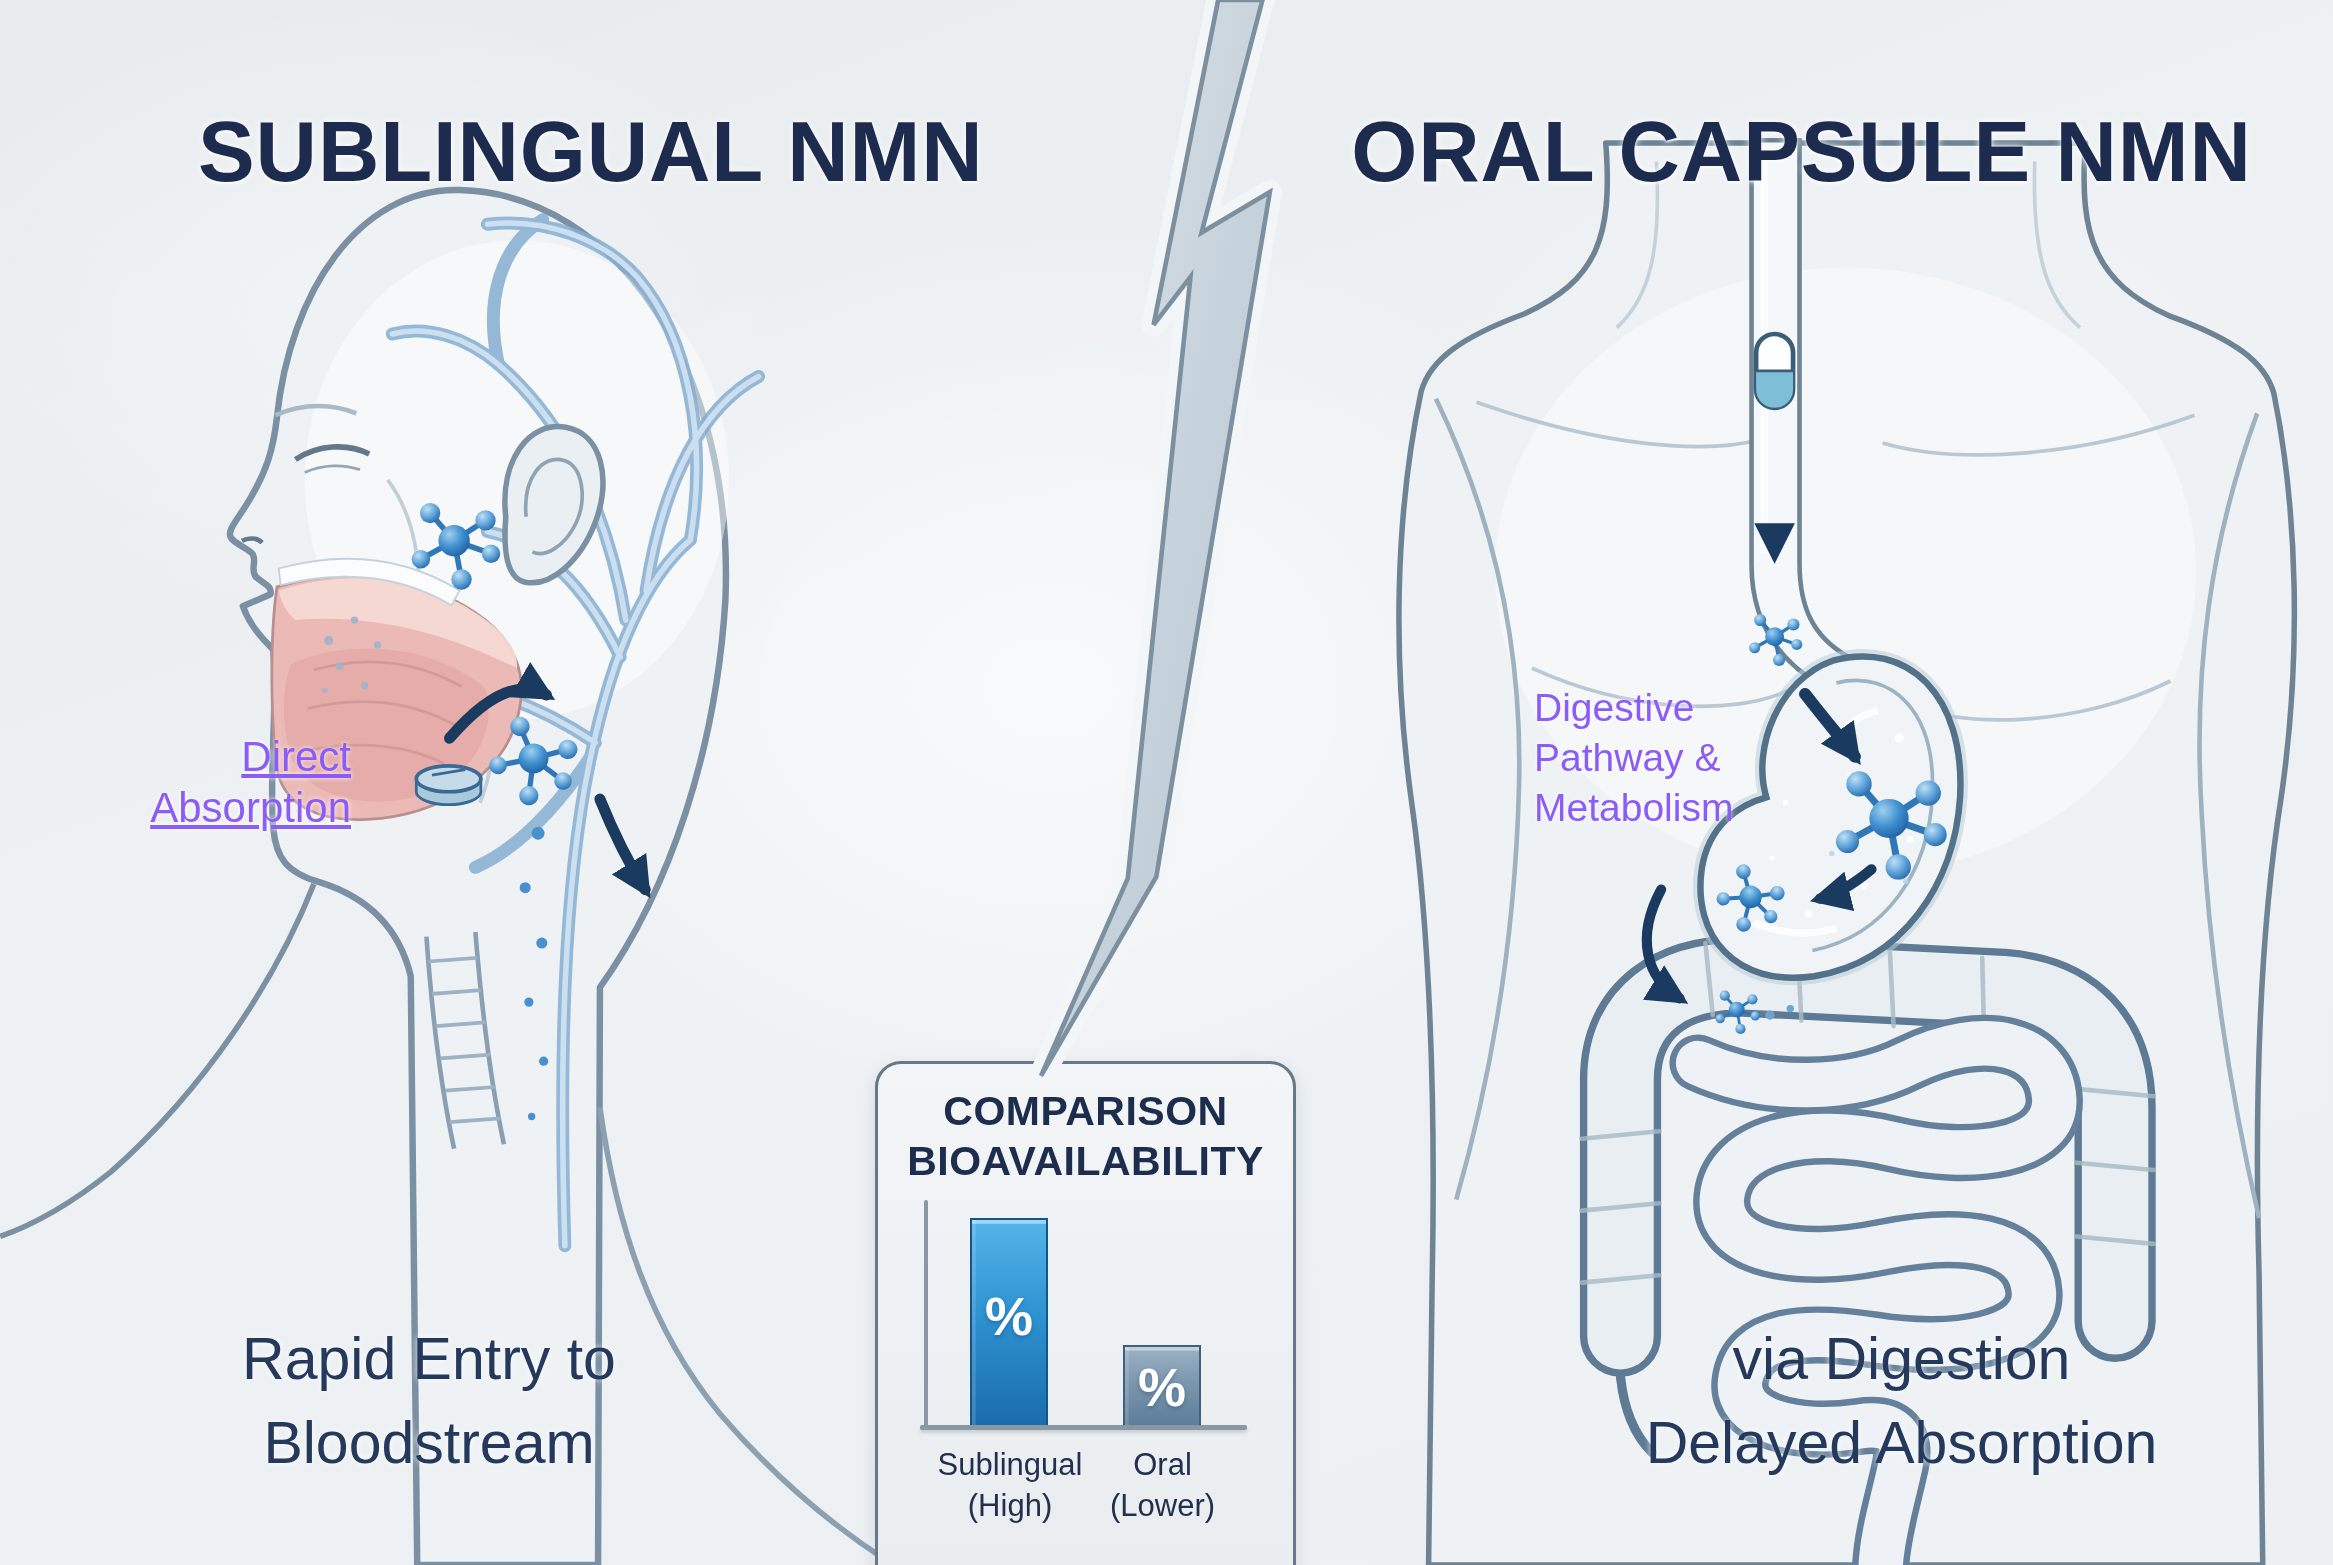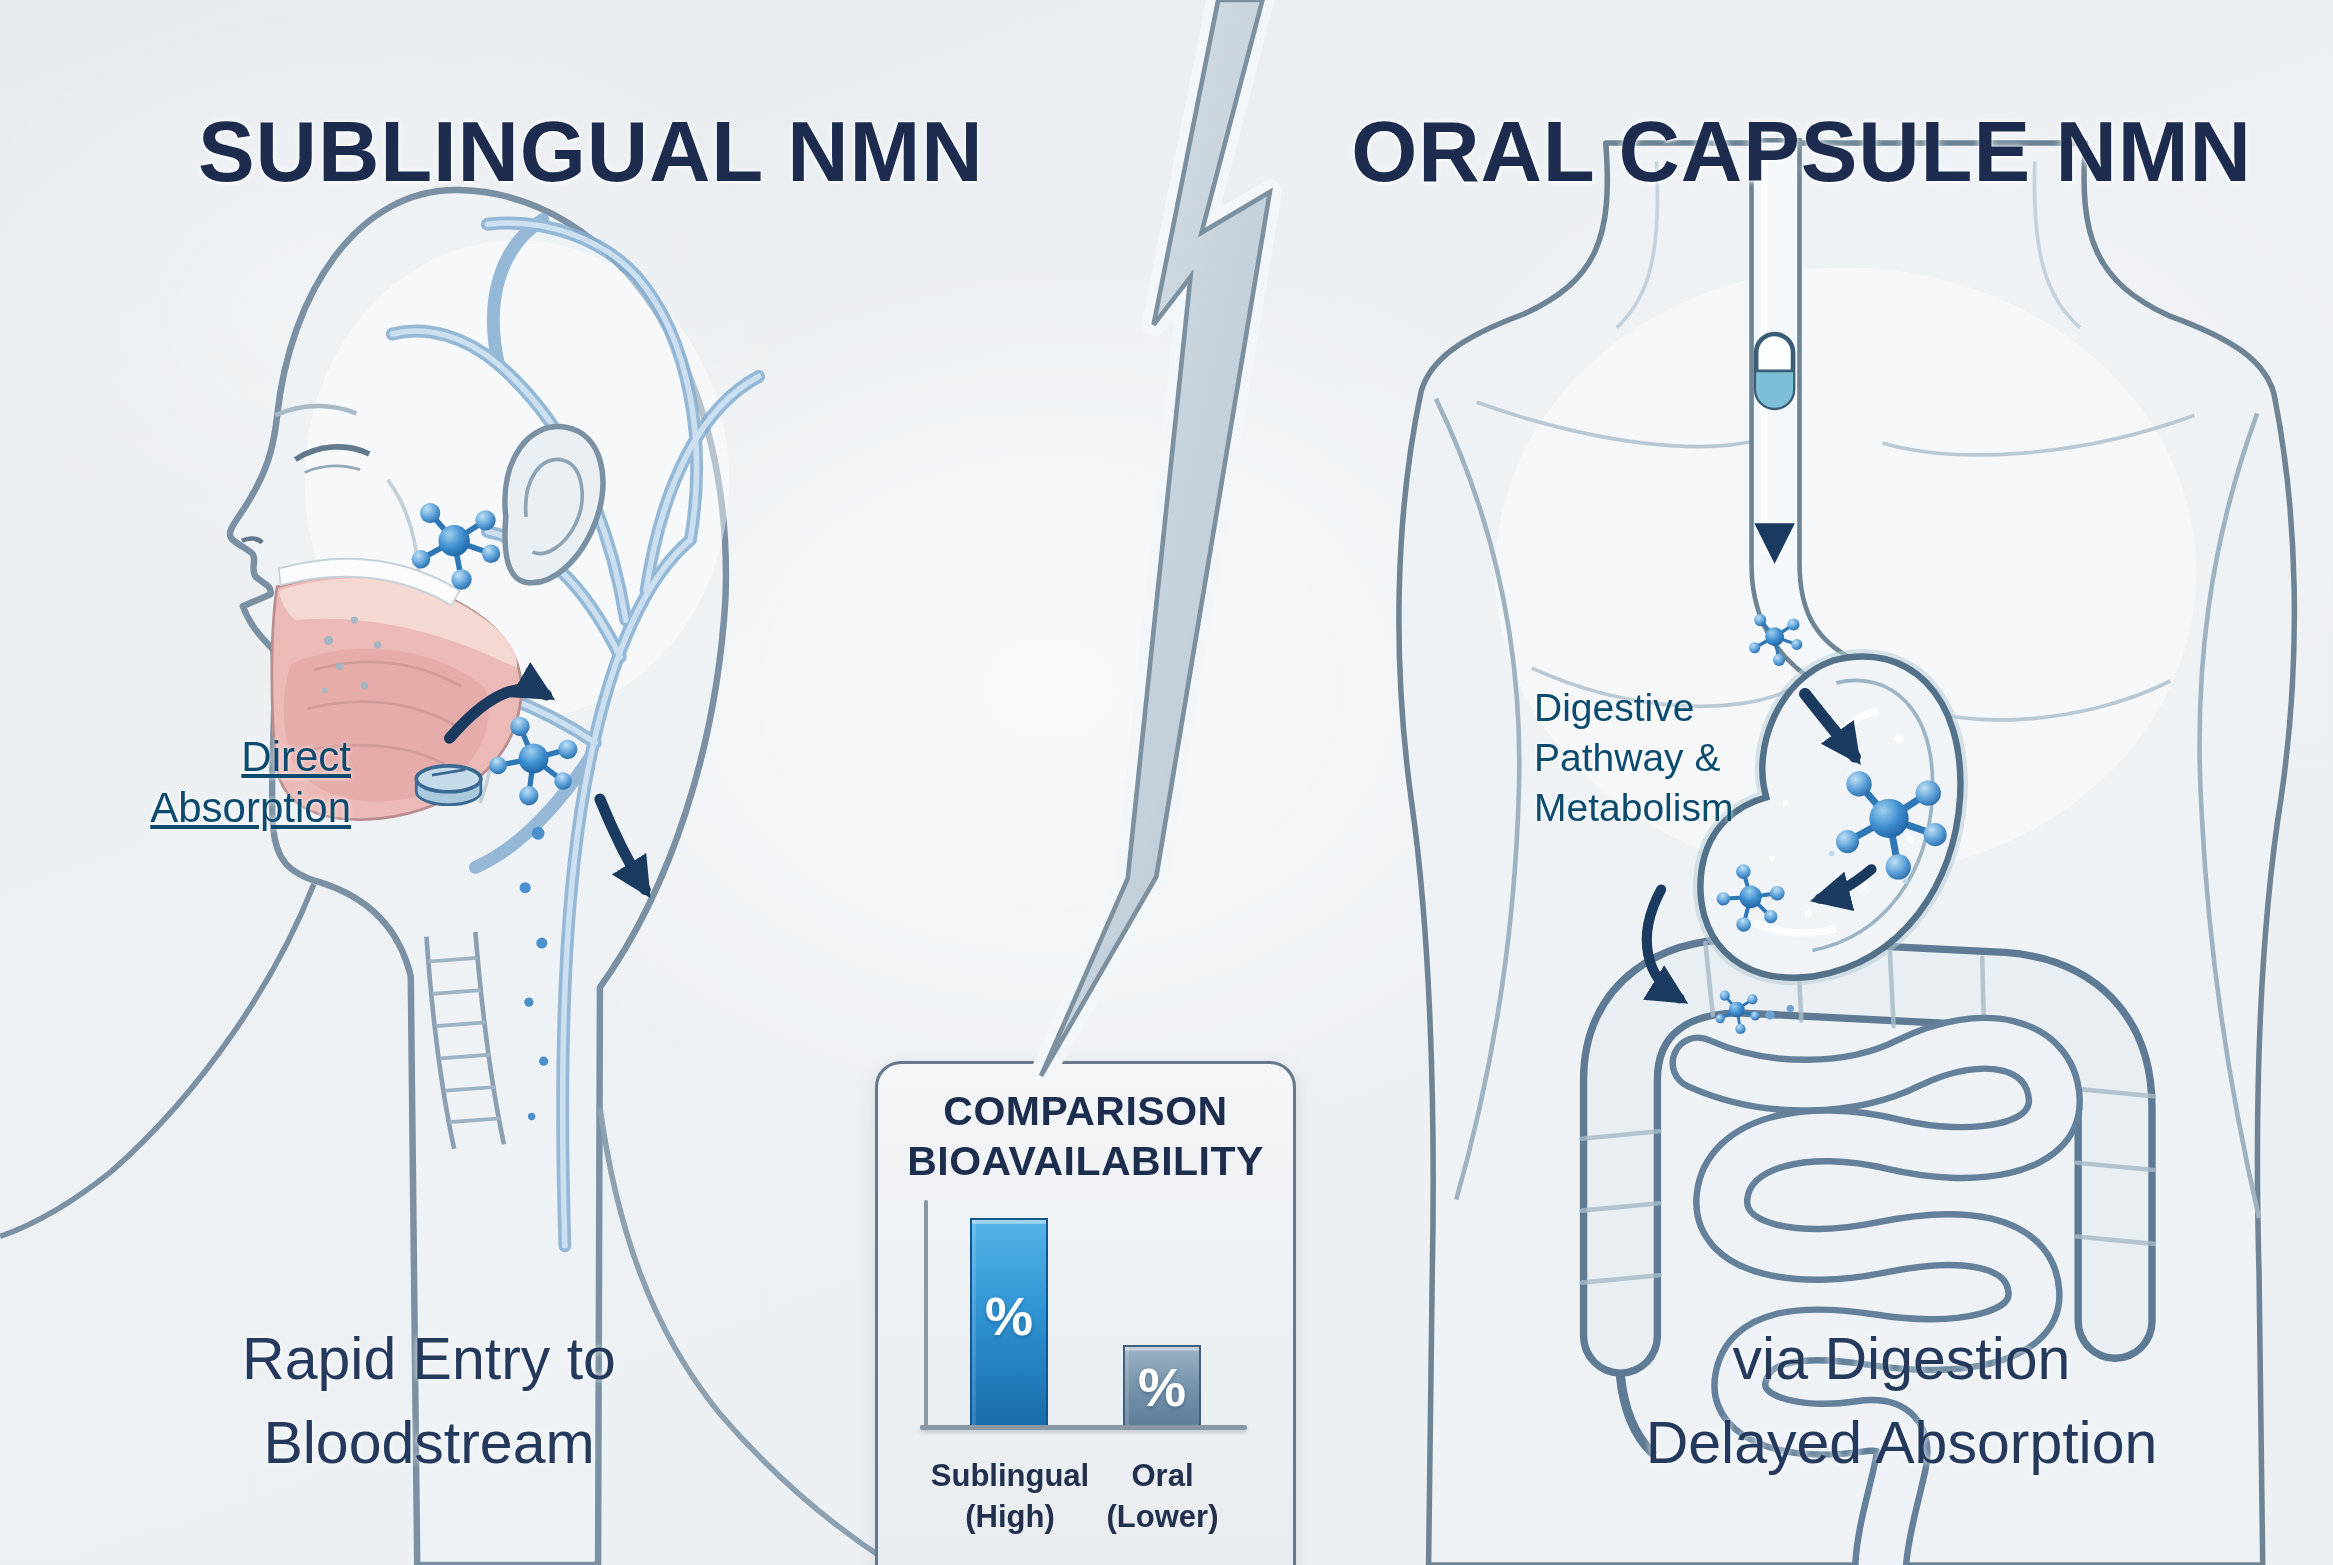--- a/index.html
+++ b/index.html
@@ -18,21 +18,21 @@
   svg.art{position:absolute;left:0;top:0;z-index:1;}
   svg.bolt{position:absolute;left:0;top:0;z-index:3;pointer-events:none;}
 
   .txt{position:absolute;color:#24395c;z-index:4;}
   .panel-title{font-size:85px;font-weight:800;letter-spacing:0.9px;color:#1c2b4e;
     text-align:center;line-height:1;white-space:nowrap;
     text-shadow:0 0 7.4px rgba(255,255,255,.9), 0 1.8px 1.8px rgba(255,255,255,.6);margin-top:44px;}
   .t-left{left:198px;top:65px;width:738px;}
   .t-right{left:1340px;top:65px;width:923px;}
 
-  .small-label{font-size:42px;font-weight:500;color:#0c4a6e;line-height:1.22;
+  .small-label{font-size:42px;font-weight:500;color:#8b5cf6;line-height:1.22;
     text-shadow:0 0 5.5px rgba(255,255,255,.9);}
   .lbl-direct{left:46px;top:731px;width:305px;text-align:right;text-decoration:underline;}
   .lbl-digestive{left:1534px;top:683px;width:406px;text-align:left;font-size:39px;line-height:1.28;}
 
   .caption{font-size:59px;font-weight:500;color:#24395c;line-height:1.42;text-align:center;
     text-shadow:0 0 6.5px rgba(255,255,255,.85);}
   .cap-left{left:129px;top:1318px;width:600px;}
   .cap-right{left:1569px;top:1318px;width:665px;}
 
   
@@ -47,21 +47,21 @@
   .xaxis{position:absolute;left:42px;top:361px;width:327px;height:4.6px;background:#8a98a4;border-radius:1.8px;
     box-shadow:0 2.8px 3.7px rgba(120,140,155,.35);}
   .bar{position:absolute;bottom:0;width:78px;display:flex;justify-content:center;}
   .bar .pct{font-size:54px;font-weight:700;color:#ffffff;text-shadow:0 1.8px 4.6px rgba(10,50,90,.30);}
   .bar-sub{left:92px;background:linear-gradient(180deg,#55b5e8 0%,#2f93d2 45%,#1a6cab 100%);
     border:2.8px solid #12568c;box-shadow:inset 0 3.7px 0 rgba(255,255,255,.45), inset 3.7px 0 0 rgba(255,255,255,.15);
     align-items:flex-start;padding-top:65px;box-sizing:border-box;}
   .bar-oral{left:245px;background:linear-gradient(180deg,#9cb2c5 0%,#7b97ae 45%,#5d7d99 100%);
     border:2.8px solid #41607d;box-shadow:inset 0 3.7px 0 rgba(255,255,255,.40), inset 3.7px 0 0 rgba(255,255,255,.15);
     align-items:flex-start;padding-top:9.2px;box-sizing:border-box;}
-  .bar-label{position:absolute;top:392px;font-size:31px;font-weight:700;color:#22304e;
+  .bar-label{position:absolute;top:381px;font-size:31px;font-weight:400;color:#22304e;
     text-align:center;line-height:1.32;}
   .bl-sub{left:35px;width:194px;}
   .bl-oral{left:197px;width:175px;}
 </style>
 </head>
 <body>
 
 <div class="canvas">
 
   <svg class="art" width="2333" height="1565" viewBox="0 0 2528 1696">

